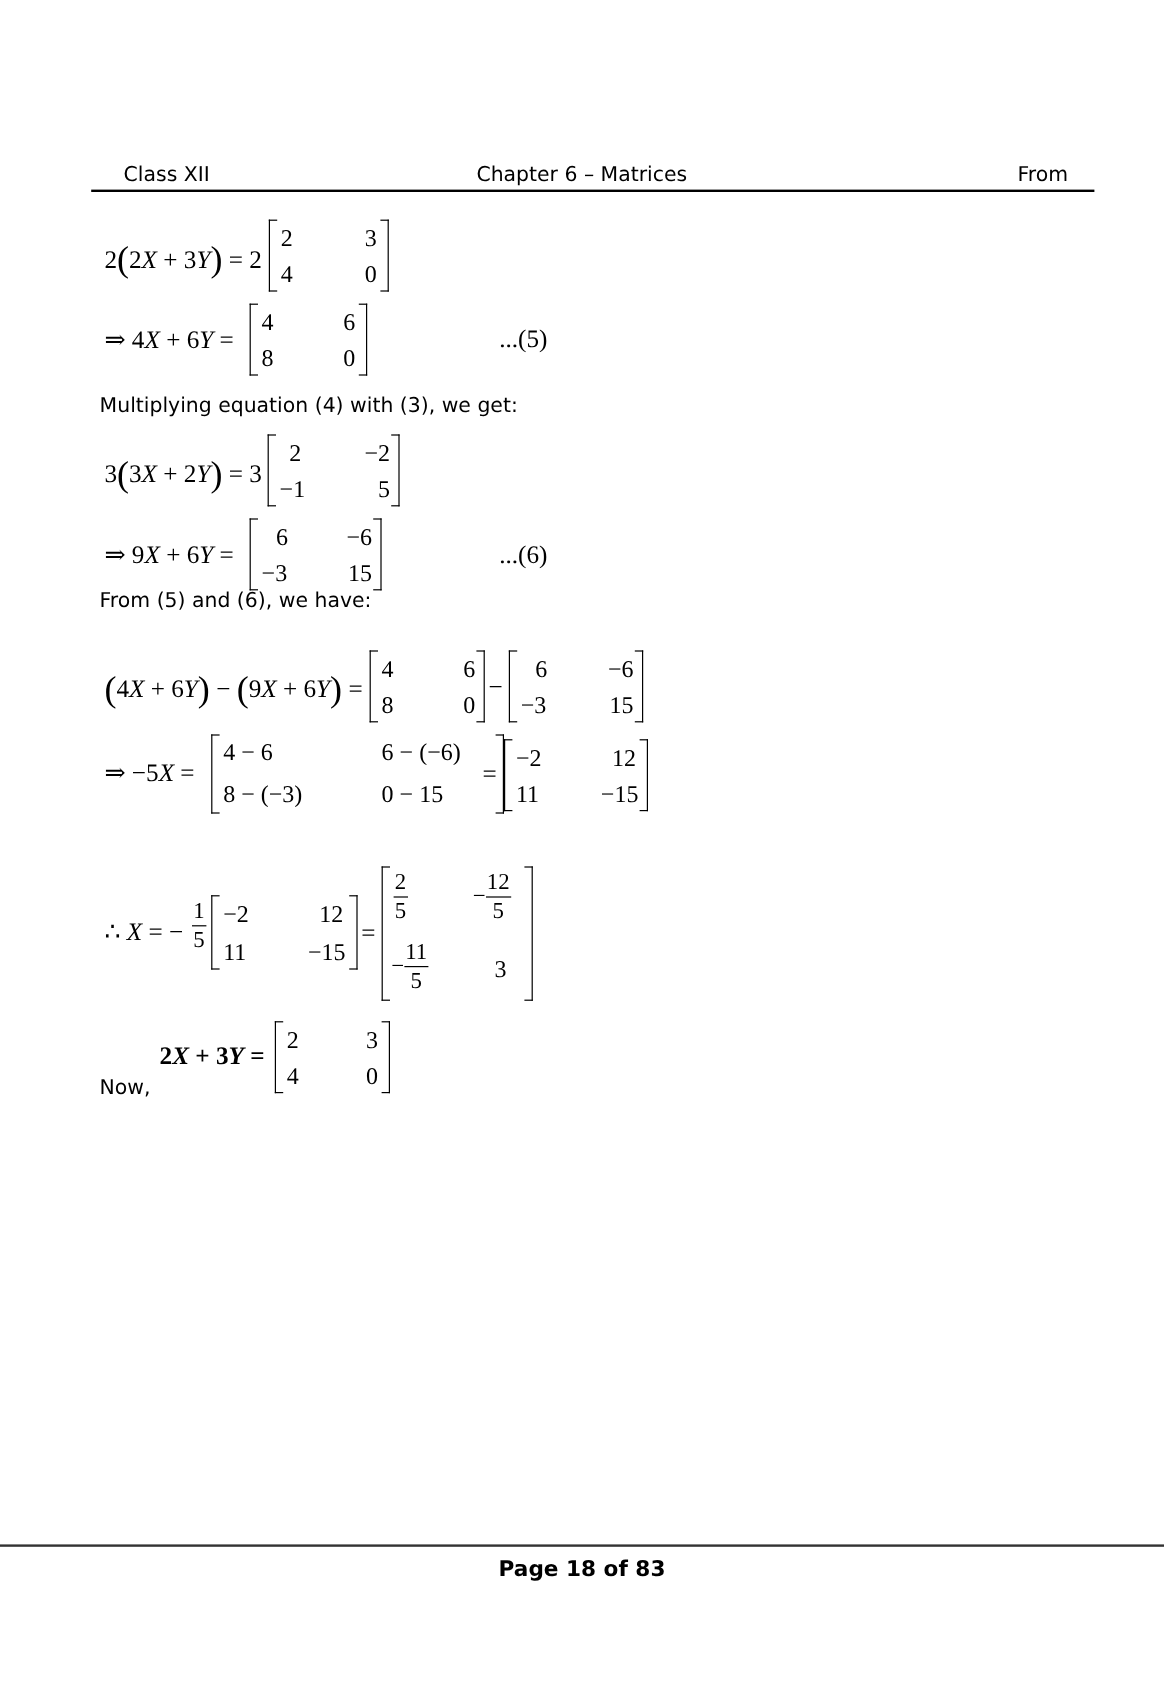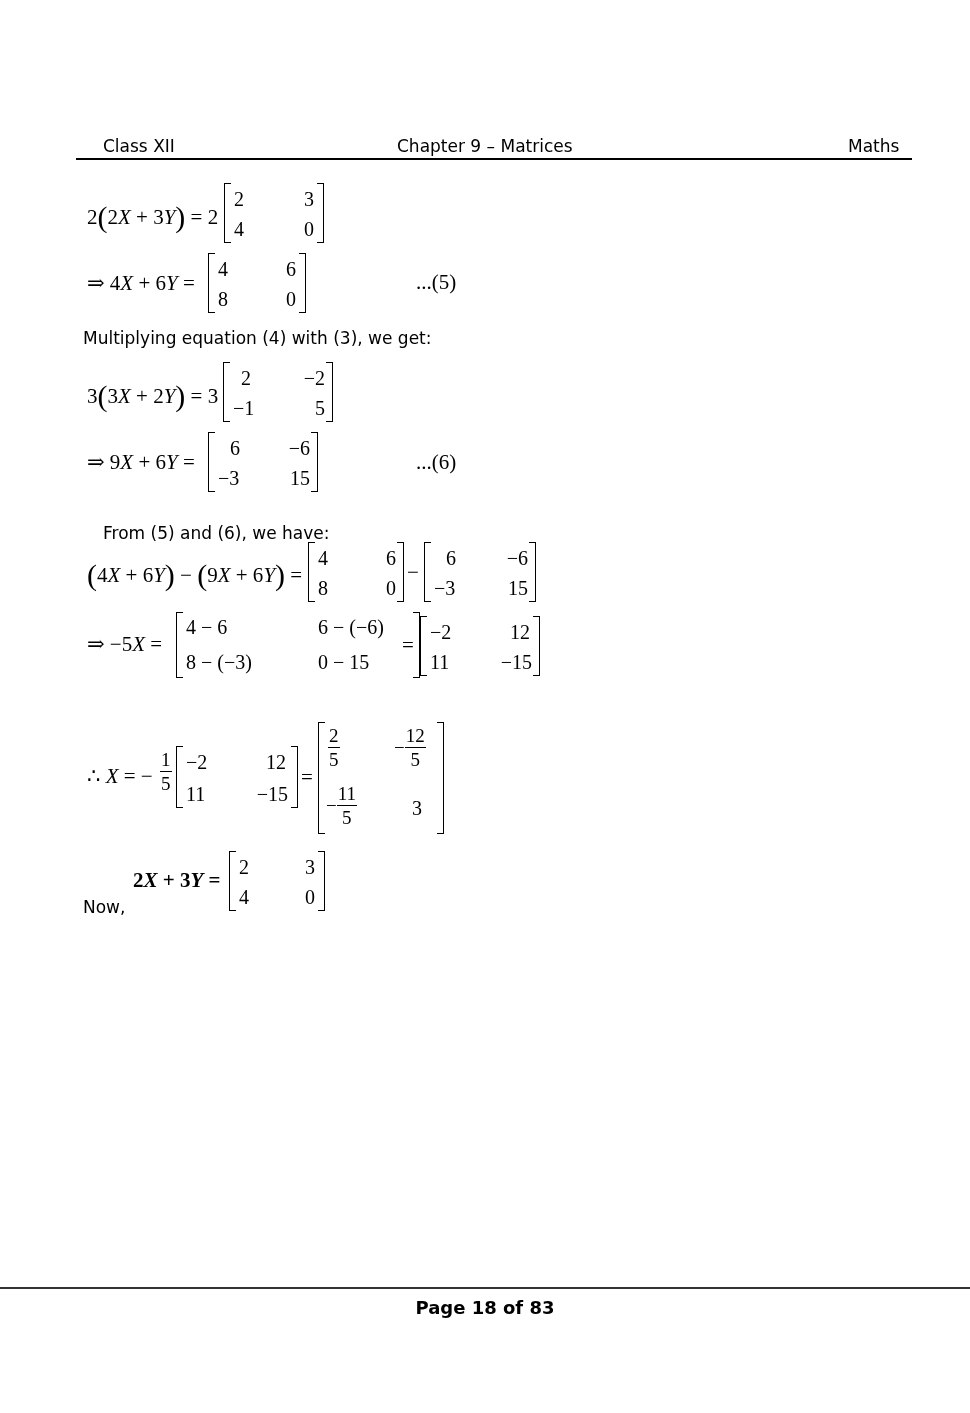--- a/index.html
+++ b/index.html
@@ -27,22 +27,22 @@
   .frac .num { padding: 0 1px 2px; border-bottom: 1.2px solid #000; }
   .frac .den { padding-top: 2px; }
 
   .foot-rule { position: absolute; left: 0; top: 1287px; width: 970px; height: 2px; background: #333; }
   .footer { font-size: 18px; font-weight: bold; top: 1297px; left: 0; width: 970px; text-align: center; }
 </style>
 </head>
 <body>
 
 <div class="abs sans hdr" style="left:83px;margin-left:20px;">Class XII</div>
-<div class="abs sans hdr" style="left:397px;">Chapter 9 – Matrices</div>
-<div class="abs sans hdr" style="left:848px;">Maths</div>
+<div class="abs sans hdr" style="left:397px;">Chapter 6 – Matrices</div>
+<div class="abs sans hdr" style="left:848px;">From</div>
 <div class="hdr-rule"></div>
 
 <div class="abs serif math" style="left:87px; top:200px;">2<span class="paren">(</span>2<i>X</i> + 3<i>Y</i><span class="paren">)</span> = 2</div>
 <div class="mat" style="left:224px; top:183px; width:100px; height:60px;">
   <span class="lb"></span>
   <span class="cell" style="left:10px; top:6px;">2</span>
   <span class="cell" style="right:10px; top:6px;">3</span>
   <span class="cell" style="left:10px; top:36px;">4</span>
   <span class="cell" style="right:10px; top:36px;">0</span>
   <span class="rb"></span>
@@ -75,21 +75,21 @@
 <div class="mat" style="left:208px; top:432px; width:110px; height:60px;">
   <span class="lb"></span>
   <span class="cell" style="left:22px; top:6px;">6</span>
   <span class="cell" style="right:8px; top:6px;">−6</span>
   <span class="cell" style="left:10px; top:36px;">−3</span>
   <span class="cell" style="right:8px; top:36px;">15</span>
   <span class="rb"></span>
 </div>
 <div class="abs serif math" style="left:416px; top:450px;">...(6)</div>
 
-<div class="abs sans prose" style="left:83px; top:523px;margin-left:20px;">From (5) and (6), we have:</div>
+<div class="abs sans prose" style="left:83px; top:491px;">From (5) and (6), we have:</div>
 
 <div class="abs serif math" style="left:87px; top:558px;"><span class="paren">(</span>4<i>X</i> + 6<i>Y</i><span class="paren">)</span> − <span class="paren">(</span>9<i>X</i> + 6<i>Y</i><span class="paren">)</span> =</div>
 <div class="mat" style="left:308px; top:542px; width:96px; height:60px;">
   <span class="lb"></span>
   <span class="cell" style="left:10px; top:6px;">4</span>
   <span class="cell" style="right:8px; top:6px;">6</span>
   <span class="cell" style="left:10px; top:36px;">8</span>
   <span class="cell" style="right:8px; top:36px;">0</span>
   <span class="rb"></span>
 </div>

